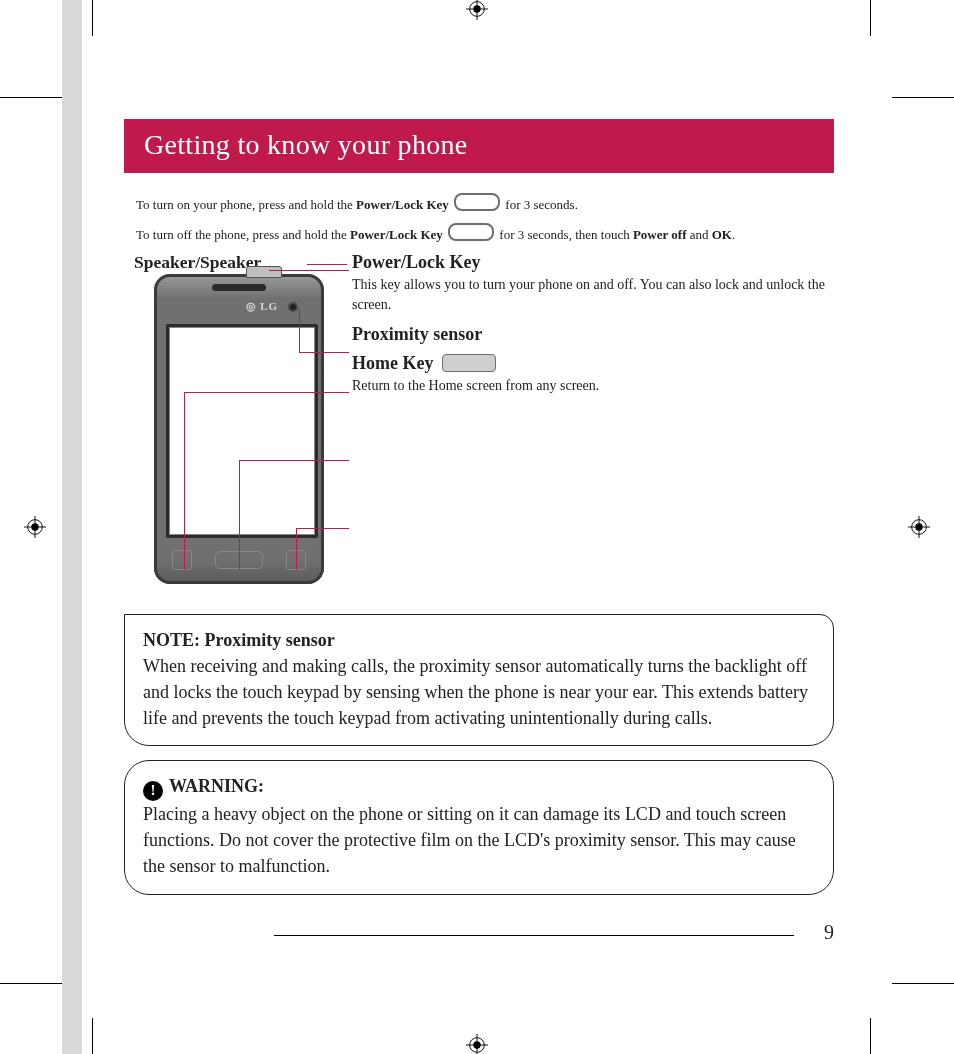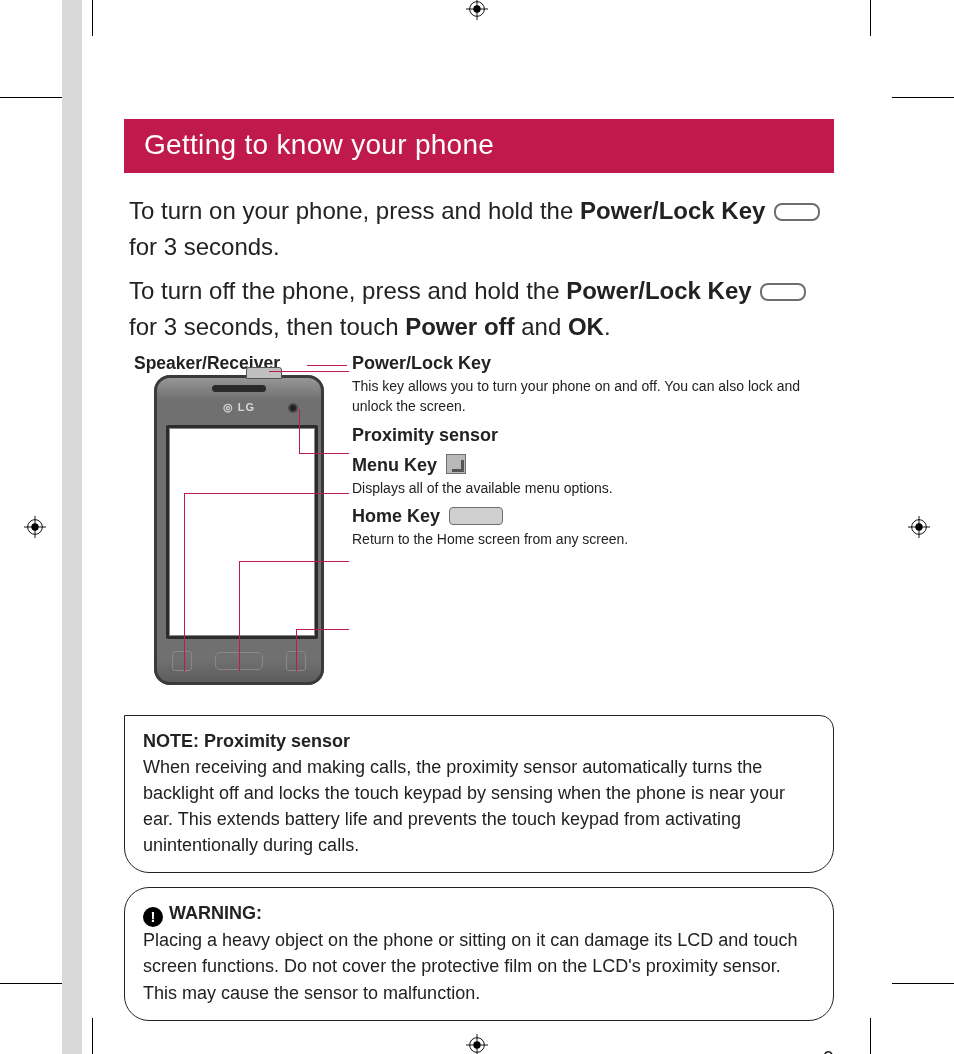--- a/index.html
+++ b/index.html
@@ -1,44 +1,44 @@
 <!DOCTYPE html>
 <html><head>
 <meta charset="utf-8">
 <style>
   html,body{margin:0;padding:0;background:#fff;font-family:"Helvetica Neue",Helvetica,Arial,sans-serif;color:#222;}
-  .page{position:relative;width:954px;height:1054px;overflow:hidden;}
+  .page{position:relative;width:954px;height:1054px;overflow:hidden;font-family:Liberation Serif, serif;}
   .binding-bar{position:absolute;left:62px;top:0;width:20px;height:100%;background:#d9d9da;}
   
   .reg-circle{position:absolute;width:22px;height:22px;}
   .reg-circle svg{width:100%;height:100%;display:block;}
   .reg-top{left:466px;top:-2px;}
   .reg-bot{left:466px;top:1034px;}
   .reg-left{left:24px;top:516px;}
   .reg-right{left:908px;top:516px;}
   
   .crop-h{position:absolute;width:62px;height:0;border-top:1px solid #000;}
   .crop-v{position:absolute;width:0;height:36px;border-left:1px solid #000;}
   .crop-h.tl{left:0;top:97px;} .crop-v.tl{left:92px;top:0;}
   .crop-h.tr{left:892px;top:97px;} .crop-v.tr{left:870px;top:0;}
   .crop-h.bl{left:0;top:983px;}  .crop-v.bl{left:92px;top:1018px;}
   .crop-h.br{left:892px;top:983px;} .crop-v.br{left:870px;top:1018px;}
   
   .content{position:absolute;left:124px;top:119px;width:710px;}
   h1.title-band{background:#c01a4c;color:#fff;font-weight:300;font-size:28px;margin:0 0 20px 0;padding:10px 20px 12px 20px;letter-spacing:.3px;}
-  .body-text{font-size:24px;line-height:1.5;font-weight:300;margin:0 0 8px 5px;}
+  .body-text{font-size:13px;line-height:1.5;font-weight:300;margin:0 0 8px 12px;}
   .body-text b{font-weight:700;}
   .power-key-icon{display:inline-block;width:42px;height:14px;border:2.5px solid #6e6e6e;border-radius:8px;vertical-align:-2px;margin:0 2px;}
   
   .diagram{position:relative;height:350px;margin-top:8px;}
   .speaker-label{position:absolute;left:10px;top:0;font-weight:700;font-size:17.5px;}
   .speaker-lead{position:absolute;left:183px;top:12px;width:40px;height:0;border-top:1.5px solid #c01a4c;}
   .phone{position:absolute;left:30px;top:22px;width:170px;height:310px;background:linear-gradient(180deg,#9c9c9c,#707070 8%,#707070 92%,#5a5a5a);border-radius:16px;box-shadow:inset 0 0 0 3px #3a3a3a;}
   .phone .topbtn{position:absolute;left:92px;top:-8px;width:34px;height:10px;background:#bfbfbf;border:1px solid #555;border-radius:3px 3px 0 0;}
-  .phone .logo{position:absolute;width:100%;top:26px;text-align:center;color:#d8d8d8;font-size:11px;font-weight:700;letter-spacing:1px;}
+  .phone .logo{position:absolute;width:100%;top:26px;text-align:center;color:#d8d8d8;font-size:11px;font-weight:700;letter-spacing:1px;padding-left:23px;}
   .phone .prox{position:absolute;left:136px;top:30px;width:6px;height:6px;background:#222;border-radius:50%;box-shadow:0 0 0 2px #4a4a4a;}
   .phone .speaker{position:absolute;left:58px;top:10px;width:54px;height:7px;background:#2a2a2a;border-radius:4px;}
   .phone .screen{position:absolute;left:12px;top:50px;width:146px;height:208px;background:#ffffff;border:3px solid #2b2b2b;border-radius:2px;box-shadow:inset 0 0 0 1px #888;}
   .phone .navbar{position:absolute;left:18px;bottom:14px;width:134px;height:20px;display:flex;justify-content:space-between;align-items:center;}
   .phone .nav-key{width:18px;height:18px;border:1.5px solid #888;border-radius:3px;}
   .phone .home{width:46px;height:16px;border:1.5px solid #888;border-radius:5px;}
   
   .callouts{position:absolute;left:228px;top:0;width:490px;}
   .co{margin-bottom:8px;}
   .co .t{font-weight:700;font-size:18px;}
@@ -117,21 +117,21 @@
       <span>To turn off the phone, press and hold the </span>
       <b>Power/Lock Key</b>
       <span class="power-key-icon"></span>
       <span> for 3 seconds, then touch </span>
       <b>Power off</b>
       <span> and </span>
       <b>OK</b><span>.</span>
     </p>
 
     <div class="diagram">
-      <div class="speaker-label">Speaker/Receiver</div>
+      <div class="speaker-label">Speaker/Speaker</div>
       <div class="speaker-lead"></div>
 
       <div class="phone">
         <div class="topbtn"></div>
         <div class="speaker"></div>
         <div class="logo">◎ LG</div>
         <div class="prox"></div>
         <div class="screen"></div>
         <div class="navbar">
           <div class="nav-key"></div>
@@ -152,24 +152,20 @@
 
       <div class="callouts">
         <div class="co">
           <div class="t">Power/Lock Key</div>
           <div class="d">This key allows you to turn your phone on and off. You can also lock and unlock the screen.</div>
         </div>
         <div class="co">
           <div class="t">Proximity sensor</div>
         </div>
         <div class="co">
-          <div class="t"><span>Menu Key</span> <span class="menu-icon"></span></div>
-          <div class="d">Displays all of the available menu options.</div>
-        </div>
-        <div class="co">
           <div class="t"><span>Home Key</span> <span class="home-icon"></span></div>
           <div class="d">Return to the Home screen from any screen.</div>
         </div>
       </div>
     </div>
 
     <div class="note-box">
       <span class="nt">NOTE: Proximity sensor</span><br>
       <span>When receiving and making calls, the proximity sensor automatically turns the backlight off and locks the touch keypad by sensing when the phone is near your ear. This extends battery life and prevents the touch keypad from activating unintentionally during calls.</span>
     </div>

